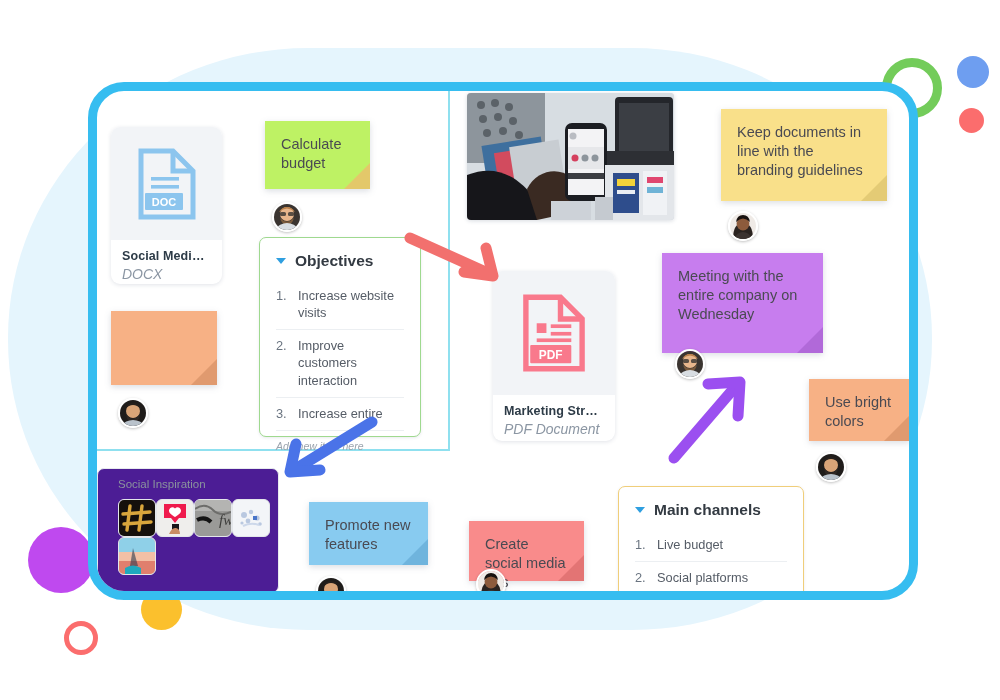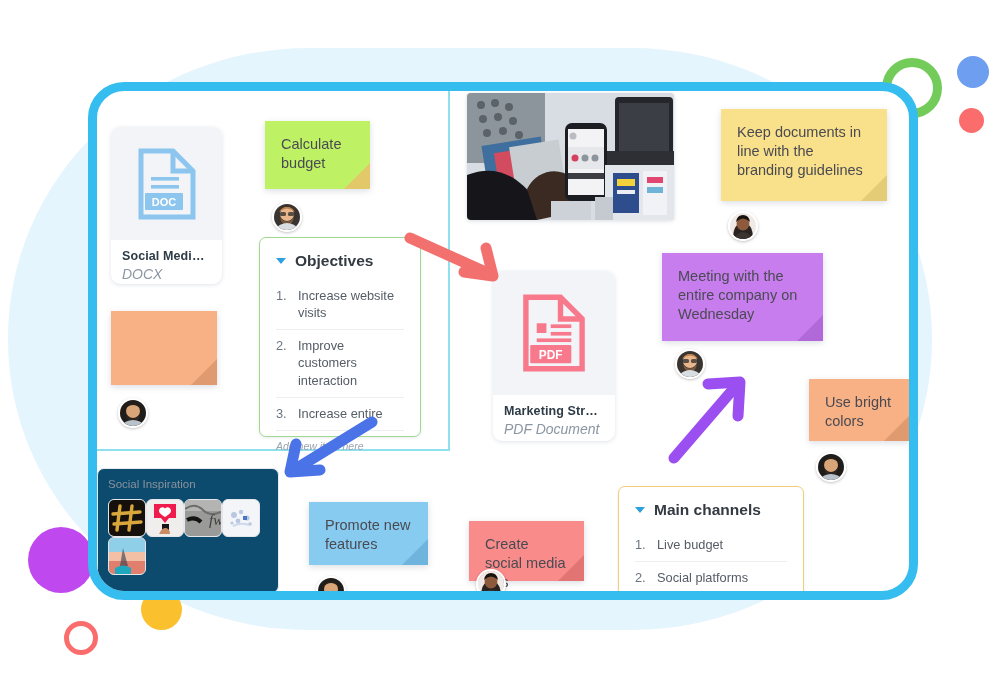--- a/index.html
+++ b/index.html
@@ -92,22 +92,23 @@
     display:flex;gap:9px;font-size:12.8px;color:#555c66;
     padding:7px 0 8px 0;border-bottom:1px solid #eceff2;line-height:1.34;
   }
   .checklist li .n{color:#6a7480;min-width:13px;}
   .checklist .addnew{
     font-size:10.5px;font-style:italic;color:#9aa3ad;padding:9px 16px 12px 16px;
   }
 
   
   .inspo{
-    position:absolute;background:#0c4a6e;border:1px solid #e7eaee;border-radius:7px;
+    position:absolute;background:#4c1d95;border:1px solid #e7eaee;border-radius:7px;
     box-sizing:border-box;
+    padding-left:10px;
   }
   .inspo .lbl{font-size:11.5px;color:#8a939d;padding:9px 0 0 10px;}
   .inspo .grid{
     display:flex;flex-wrap:wrap;padding:9px 10px 10px 10px;width:178px;
   }
   .inspo .tile{
     width:36px;height:36px;border-radius:6px;border:1px solid #e3e6ea;
     overflow:hidden;background:#ddd;
   }
   .inspo .tile svg{display:block;}
@@ -282,21 +283,21 @@
       <div class="avatar" style="left:631px;top:120px;">
         <svg width="26" height="26" viewBox="0 0 26 26">
           <rect width="26" height="26" fill="#efeae6"></rect>
           <path d="M3 26 q0 -16 10 -16 q10 0 10 16Z" fill="#2a2320"></path>
           <circle cx="13" cy="11" r="6.4" fill="#8d5b3c"></circle>
           <path d="M6 9 q7 -7 14 0 q-1 -7 -7 -7 q-6 0 -7 7Z" fill="#18120f"></path>
           <path d="M4 26 q3 -7 9 -7 q6 0 9 7Z" fill="#3b3330"></path>
         </svg>
       </div>
 
-      <div class="sticky" style="left:565px;top:162px;width:161px;height:88px;background:#c77dee;">
+      <div class="sticky" style="left:565px;top:162px;width:161px;height:100px;background:#c77dee;">
         <span>Meeting with the entire company on Wednesday</span>
         <svg class="fold" viewBox="0 0 26 26">
           <polygon points="26,0 26,26 0,26" fill="#b169d9"></polygon>
         </svg>
       </div>
       <div class="avatar" style="left:578px;top:258px;">
         <svg width="26" height="26" viewBox="0 0 26 26">
           <rect width="26" height="26" fill="#3a3430"></rect>
           <circle cx="13" cy="10" r="7" fill="#e8b68c"></circle>
           <path d="M5 8 q8 -7 16 0 q-3 -5 -8 -5 q-5 0 -8 5Z" fill="#b9804a"></path>

